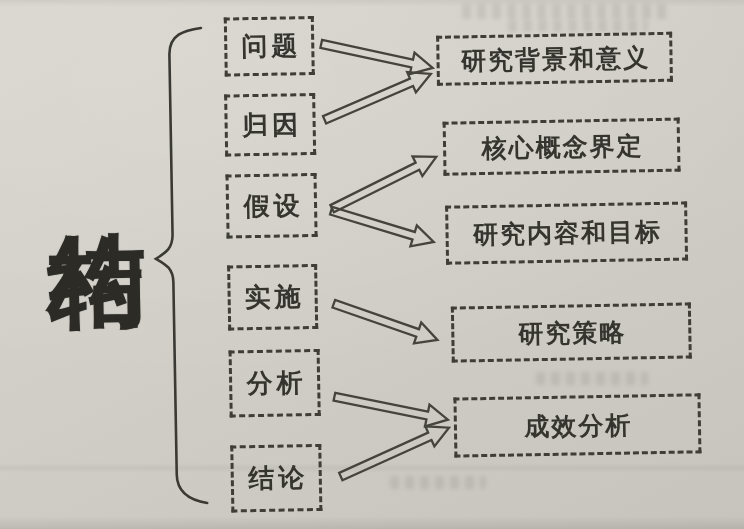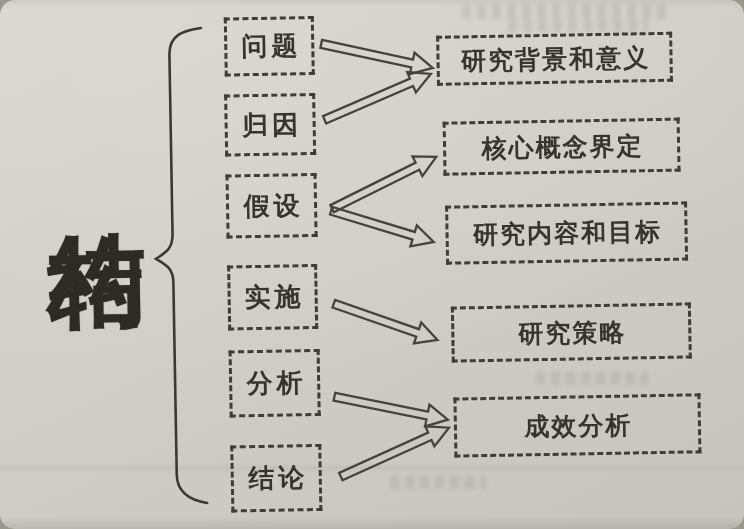--- a/index.html
+++ b/index.html
@@ -7,21 +7,20 @@
     position:relative;
     width:744px;height:529px;
     overflow:hidden;
     font-family:"Liberation Serif","DejaVu Serif",serif;
     background:
       radial-gradient(130% 95% at 26% 16%, rgba(255,255,255,0.10), rgba(0,0,0,0) 62%),
       linear-gradient(to bottom, rgba(0,0,0,0.06), rgba(0,0,0,0) 7px),
       linear-gradient(to top, rgba(0,0,0,0.09), rgba(0,0,0,0) 13px),
       linear-gradient(to bottom, rgba(0,0,0,0) 463px, rgba(0,0,0,0.045) 468px, rgba(0,0,0,0) 473px),
       linear-gradient(155deg, #d9d6cf 0%, #d1cec7 48%, #c7c4bd 100%);
-    border-radius: 15px;
   }
   .tilt{
     position:absolute;inset:0;
     transform:rotate(-1deg);
     transform-origin:200px 260px;
   }
   .root-label{
     position:absolute;left:48px;top:150px;
     writing-mode:vertical-rl;text-orientation:upright;
     font-size:98px;font-weight:bold;line-height:1;

